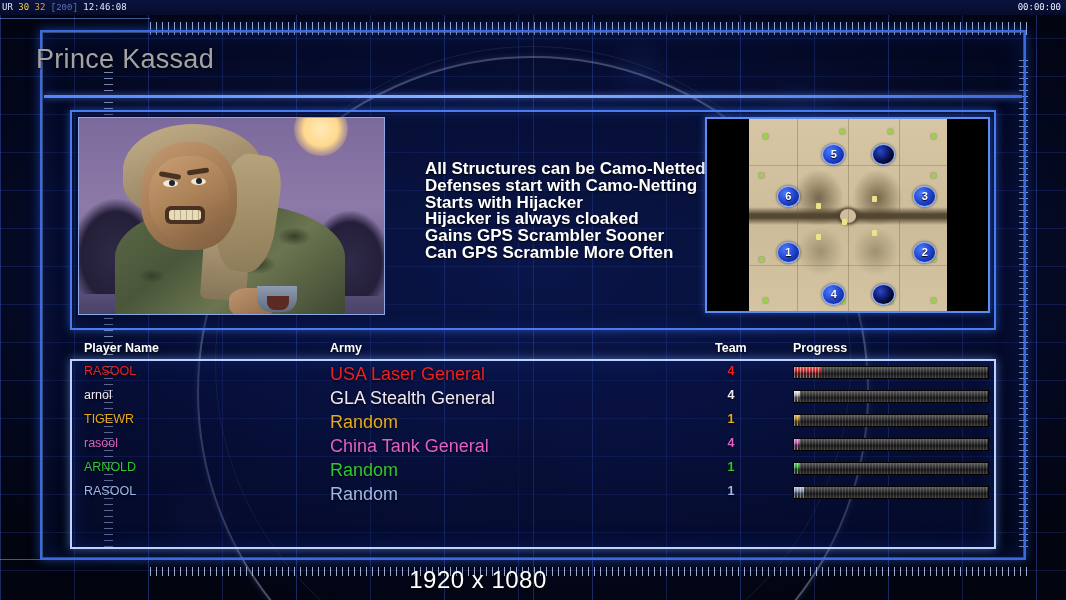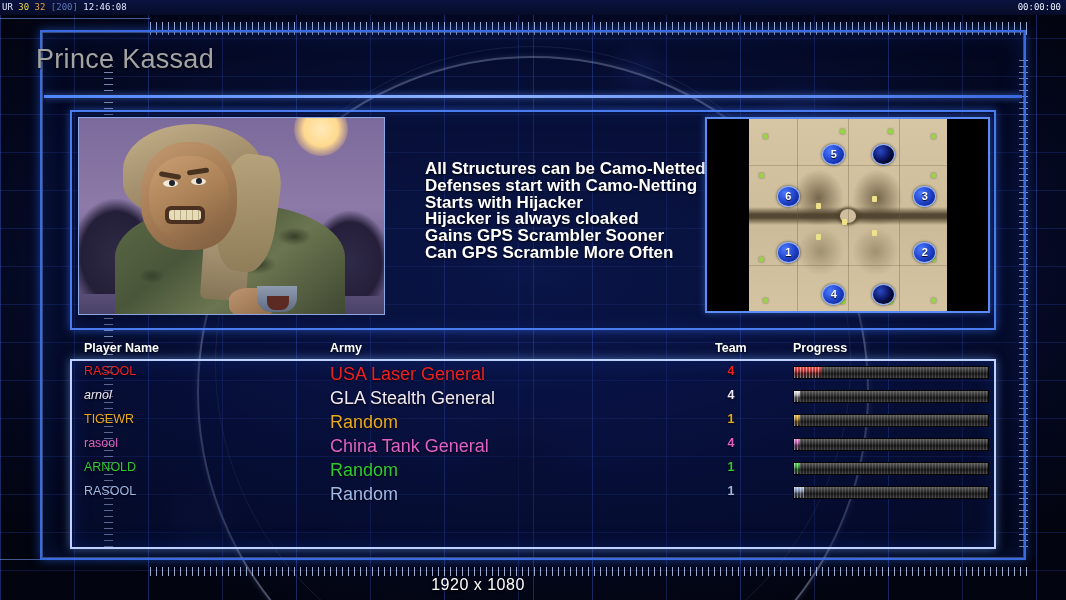--- a/index.html
+++ b/index.html
@@ -50,21 +50,21 @@
   .edge-line{position:absolute;background:rgba(120,160,250,.55);}
 
   
   .topbar{position:absolute;left:0;top:0;width:1066px;height:15px;
     background:linear-gradient(to bottom,#0a1340,#060c28);}
   .topbar-left{position:absolute;left:2px;top:1px;font-size:9px;line-height:12px;
     font-family:"DejaVu Sans Mono",monospace;letter-spacing:0px;white-space:nowrap;}
   .tb-w{color:#dfe6ff;}
   .tb-y{color:#e8d34a;}
   .tb-o{color:#e2a13a;}
-  .tb-d{color:#5c74b8;}
+  .tb-d{color:#5c74b8;font-family:Liberation Mono, monospace;}
   .topbar-right{position:absolute;right:5px;top:1px;font-size:9px;line-height:12px;
     font-family:"DejaVu Sans Mono",monospace;color:#e9eeff;}
 
   
   .window{position:absolute;left:40px;top:30px;width:986px;height:530px;
     border:2px solid #3a6ae0;box-sizing:border-box;
     box-shadow:0 0 10px rgba(50,110,255,.5), inset 0 0 24px rgba(20,50,150,.35);
     background:rgba(8,16,60,.18);}
   .win-inner{position:absolute;inset:0;border:1px solid rgba(150,190,255,.35);}
   .title{position:absolute;left:36px;top:44px;font-size:27px;color:#a3a3a3;
@@ -187,21 +187,21 @@
       rgba(255,255,255,.16) 0px, rgba(255,255,255,.16) 1px, transparent 1px, transparent 3px);}
   .bar-sheen{position:absolute;inset:0;
     background:linear-gradient(to bottom, rgba(255,255,255,.22) 0%, rgba(255,255,255,.05) 38%, rgba(0,0,0,.3) 60%, rgba(255,255,255,.1) 100%);}
   .bar-fill{position:absolute;left:0;top:0;height:100%;}
   .bar-fill:after{content:"";position:absolute;inset:0;
     background-image:repeating-linear-gradient(to right,
       rgba(255,255,255,.35) 0px, rgba(255,255,255,.35) 1px, transparent 1px, transparent 3px);}
 
   
   .resolution{position:absolute;left:0;bottom:6px;width:956px;text-align:center;
-    font-size:16px;color:#ffffff;text-shadow:0 1px 3px rgba(0,0,0,.9);letter-spacing:.5px;}
+    font-size:24px;color:#ffffff;text-shadow:0 1px 3px rgba(0,0,0,.9);letter-spacing:.5px;}
 </style>
 </head>
 <body>
 
 <div id="screen">
 
   <div class="bg-base"></div>
   <div class="bg-grid"></div>
   <div class="bg-grid2"></div>
   <div class="bg-blotch"></div>
@@ -323,21 +323,21 @@
         <div class="cell-name" style="color: rgb(240, 32, 32);">RASOOL</div>
         <div class="cell-army" style="color: rgb(240, 32, 32);">USA Laser General</div>
         <div class="cell-team" style="color: rgb(240, 32, 32);">4</div>
         <div class="bar">
           <div class="bar-fill" style="width: 14%; background: linear-gradient(rgb(240, 32, 32), rgba(0, 0, 0, 0.35));"></div>
           <div class="bar-ticks"></div>
           <div class="bar-sheen"></div>
         </div>
       </div>
       <div class="row">
-        <div class="cell-name" style="color: rgb(240, 232, 242); font-style: italic;">arnol</div>
+        <div class="cell-name" style="color: rgb(240, 232, 242);">arnol</div>
         <div class="cell-army" style="color: rgb(240, 232, 242);">GLA Stealth General</div>
         <div class="cell-team" style="color: rgb(240, 232, 242);">4</div>
         <div class="bar">
           <div class="bar-fill" style="width: 3%; background: linear-gradient(rgb(240, 232, 242), rgba(0, 0, 0, 0.35));"></div>
           <div class="bar-ticks"></div>
           <div class="bar-sheen"></div>
         </div>
       </div>
       <div class="row">
         <div class="cell-name" style="color: rgb(232, 168, 32);">TIGEWR</div>

